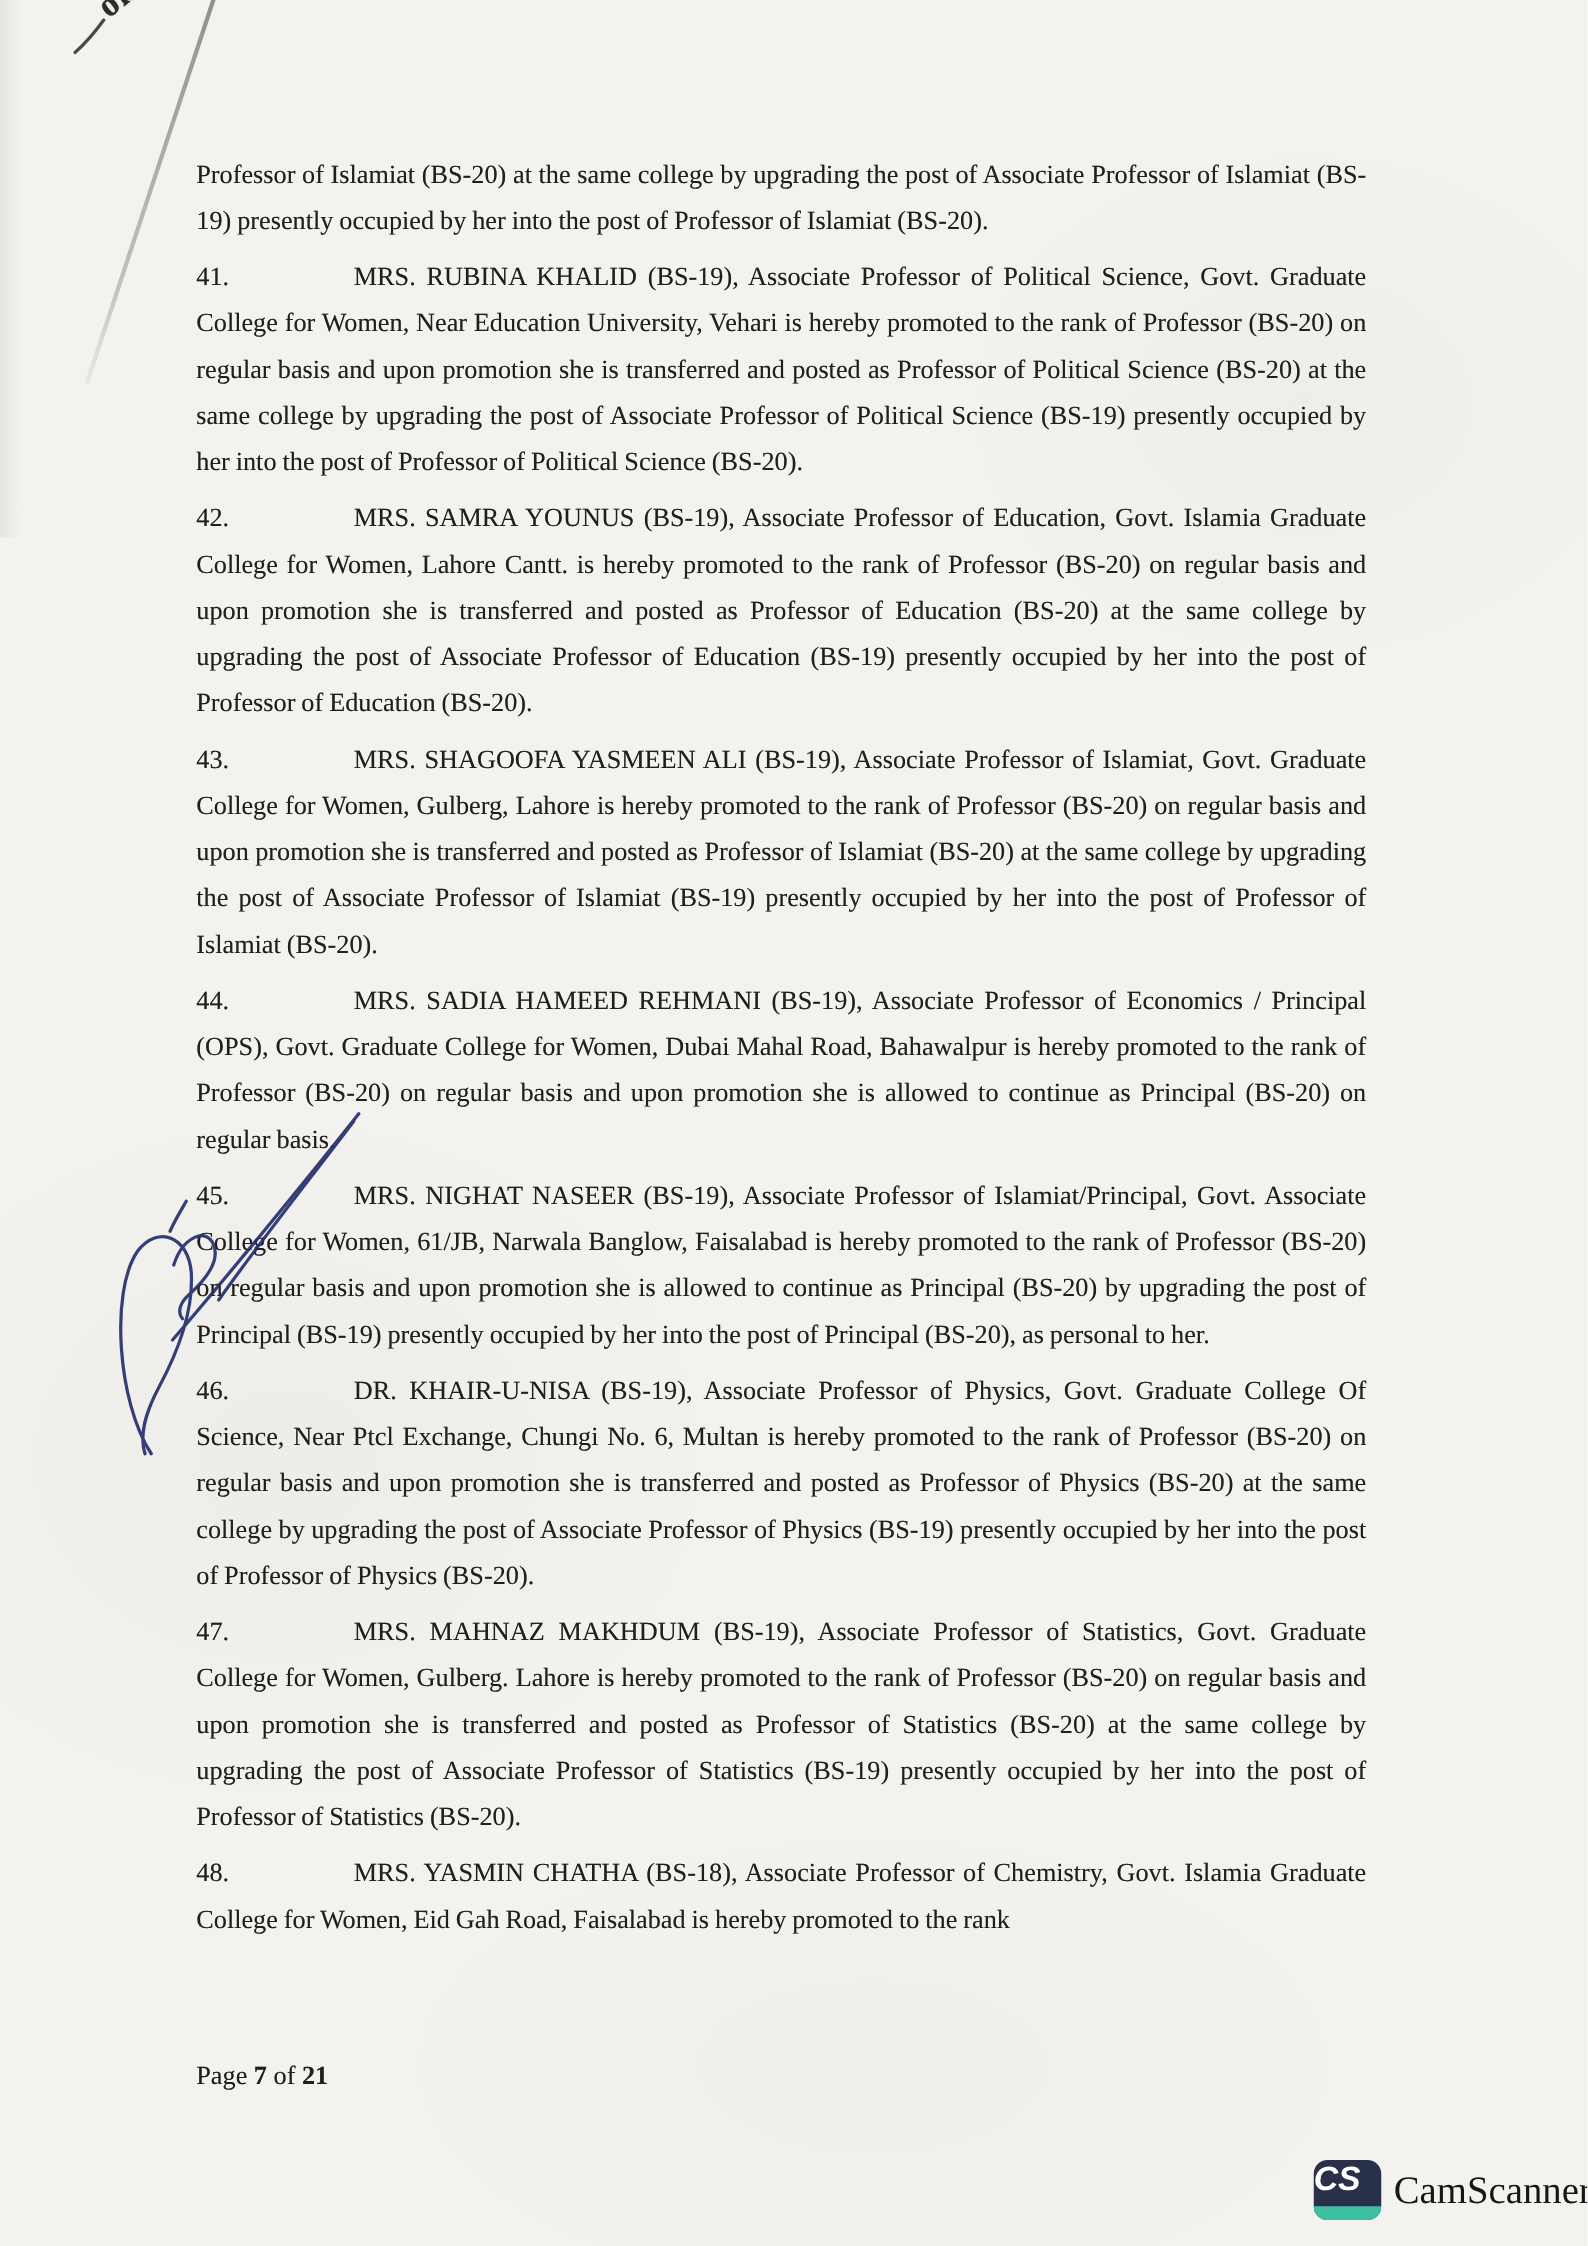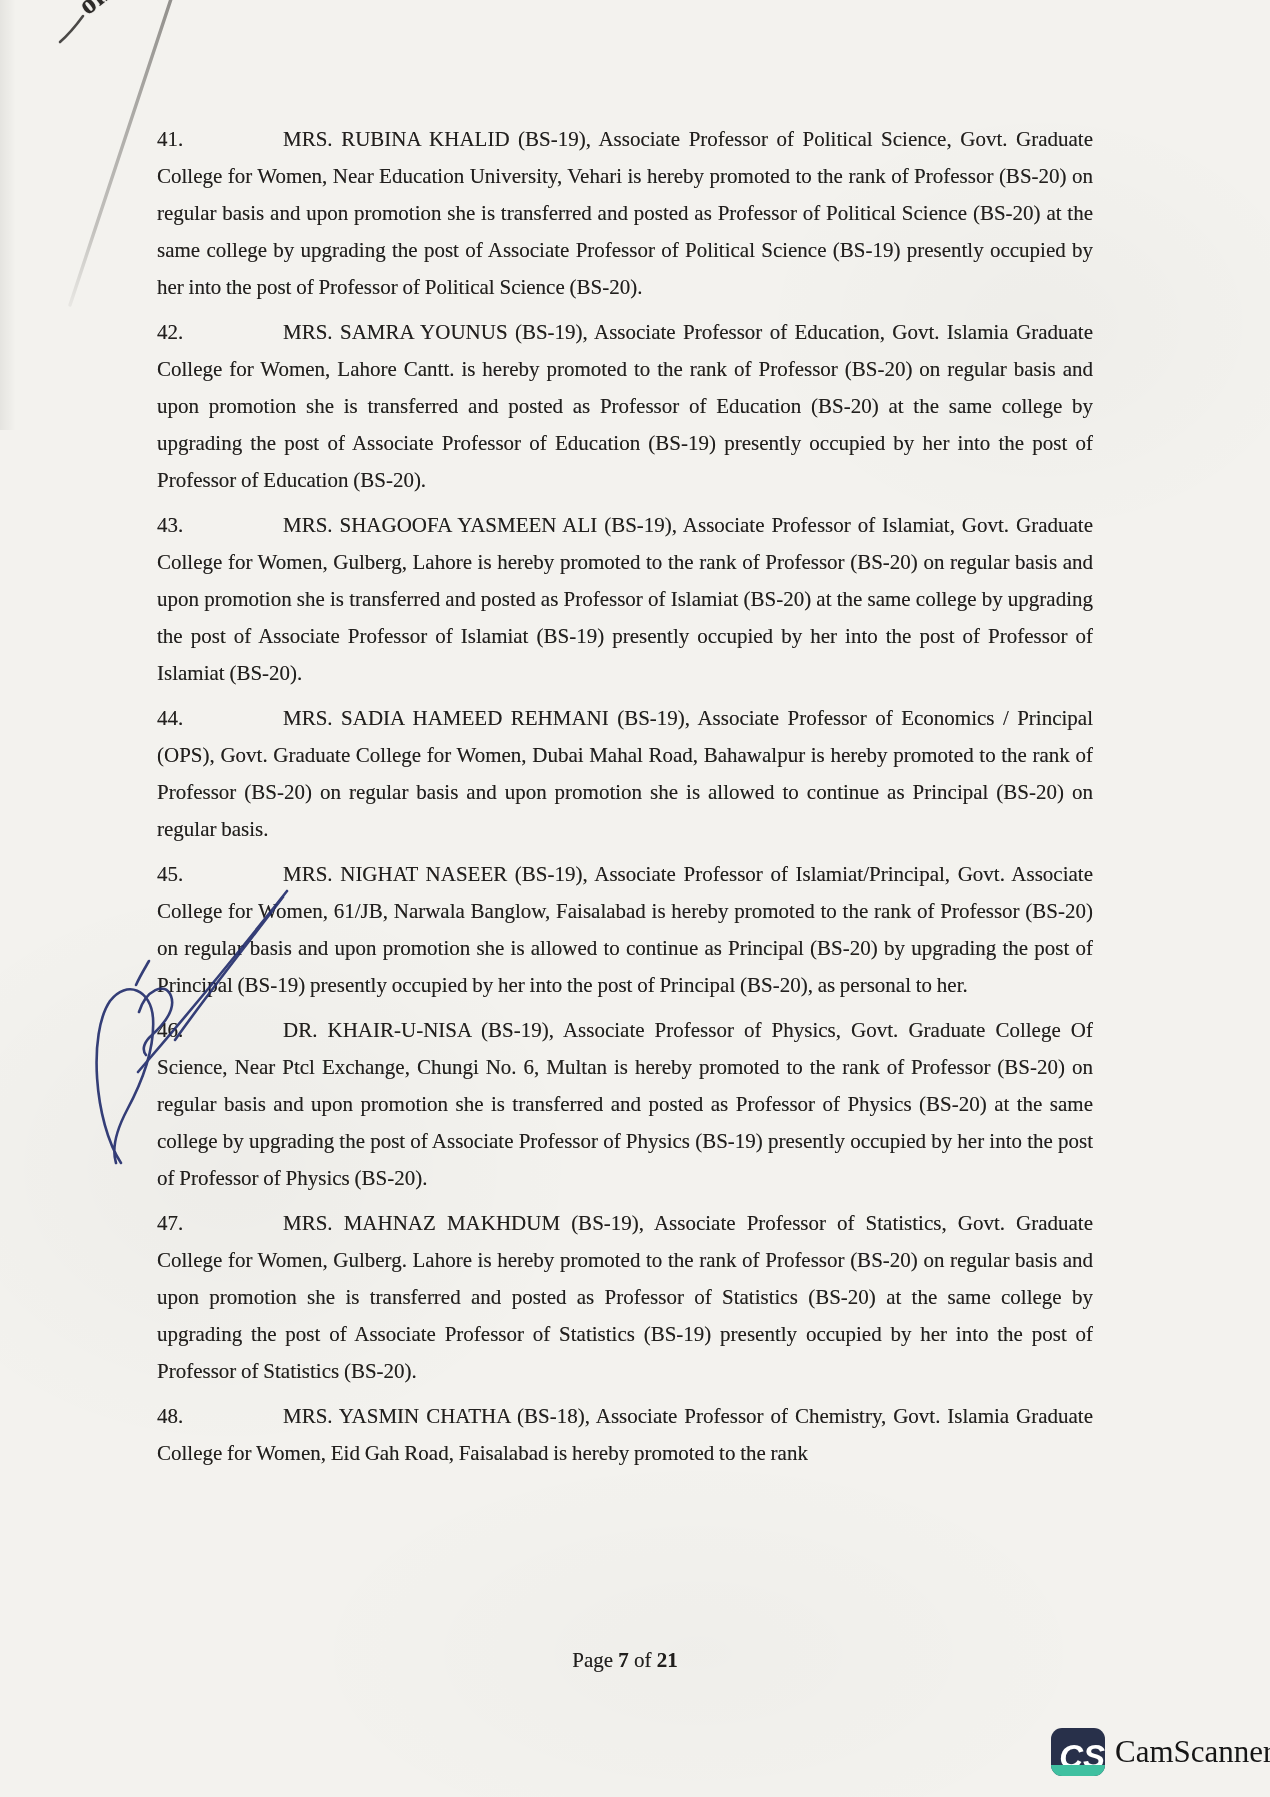--- a/index.html
+++ b/index.html
@@ -32,60 +32,61 @@
     text-align:justify;
     word-spacing:-0.5px;
     text-shadow:0 0 0.5px rgba(25,23,21,.45);
   }
   .para{margin:8px 0 0;}
   .para:first-child{margin-top:0;}
   .pnum{display:inline-block;width:126px;}
   .b{font-weight:normal;}
   .footer{
     position:absolute;left:157px;top:1648px;width:936px;
-    text-align:center;font-size:21px;
+    text-align:left;font-size:21px;
     text-shadow:0 0 0.5px rgba(25,23,21,.45);
   }
   .footer .b{font-weight:bold;}
   .ink{position:absolute;left:0;top:0;pointer-events:none;}
   .cam{
     position:absolute;left:1051px;top:1728px;
     display:flex;align-items:center;gap:10px;
   }
   .cam-icon{
     position:relative;width:54px;height:48px;border-radius:11px;
     background:#28304a;overflow:hidden;flex:0 0 auto;
   }
   .cam-icon:after{
     content:"";position:absolute;left:0;right:0;bottom:0;height:11px;
     background:#3fc0a0;
   }
   .cam-cs{
-    position:absolute;left:0;right:0;top:10px;
-    text-align:right;
+    position:absolute;left:0;right:0;top:0;
+    text-align:left;
     font-family:"Liberation Sans", sans-serif;
-    font-weight:bold;font-size:33px;color:#ffffff;
+    font-weight:bold;font-size:27px;color:#ffffff;
     font-style:italic;
     letter-spacing:0px;
   }
   .cam-label{
     font-size:31px;color:#161616;
     font-family:"Liberation Serif", serif;
   }
 </style>
 </head>
 <body>
 
 <div class="page">
 
   <div class="edge-shade"></div>
 
   <div class="corner-on">on</div>
 
   <div class="doc">
+      <p class="para"><span>Professor of Islamiat (BS-20) at the same college by upgrading the post of Associate Professor of Islamiat (BS-19) presently occupied by her into the post of Professor of Islamiat (BS-20).</span></p>
       <p class="para"><span class="pnum">41.</span><span class="b">MRS. RUBINA KHALID (BS-19),</span><span> Associate Professor of Political Science, Govt. Graduate College for Women, Near Education University, Vehari is hereby promoted to the rank of Professor (BS-20) </span><span class="b">on regular basis</span><span> and upon promotion she is transferred and posted as Professor of Political Science (BS-20) at the same college by upgrading the post of Associate Professor of Political Science (BS-19) presently occupied by her into the post of Professor of Political Science (BS-20).</span></p>
       <p class="para"><span class="pnum">42.</span><span class="b">MRS. SAMRA YOUNUS (BS-19),</span><span> Associate Professor of Education, Govt. Islamia Graduate College for Women, Lahore Cantt. is hereby promoted to the rank of Professor (BS-20) </span><span class="b">on regular basis</span><span> and upon promotion she is transferred and posted as Professor of Education (BS-20) at the same college by upgrading the post of Associate Professor of Education (BS-19) presently occupied by her into the post of Professor of Education (BS-20).</span></p>
       <p class="para"><span class="pnum">43.</span><span class="b">MRS. SHAGOOFA YASMEEN ALI (BS-19),</span><span> Associate Professor of Islamiat, Govt. Graduate College for Women, Gulberg, Lahore is hereby promoted to the rank of Professor (BS-20) </span><span class="b">on regular basis</span><span> and upon promotion she is transferred and posted as Professor of Islamiat (BS-20) at the same college by upgrading the post of Associate Professor of Islamiat (BS-19) presently occupied by her into the post of Professor of Islamiat (BS-20).</span></p>
       <p class="para"><span class="pnum">44.</span><span class="b">MRS. SADIA HAMEED REHMANI (BS-19),</span><span> Associate Professor of Economics / Principal (OPS), Govt. Graduate College for Women, Dubai Mahal Road, Bahawalpur is hereby promoted to the rank of Professor (BS-20) </span><span class="b">on regular basis</span><span> and upon promotion she is allowed to continue as Principal (BS-20) on regular basis.</span></p>
       <p class="para"><span class="pnum">45.</span><span class="b">MRS. NIGHAT NASEER (BS-19),</span><span> Associate Professor of Islamiat/Principal, Govt. Associate College for Women, 61/JB, Narwala Banglow, Faisalabad is hereby promoted to the rank of Professor (BS-20) </span><span class="b">on regular basis</span><span> and upon promotion she is allowed to continue as Principal (BS-20) by upgrading the post of Principal (BS-19) presently occupied by her into the post of Principal (BS-20), as personal to her.</span></p>
       <p class="para"><span class="pnum">46.</span><span class="b">DR. KHAIR-U-NISA (BS-19),</span><span> Associate Professor of Physics, Govt. Graduate College Of Science, Near Ptcl Exchange, Chungi No. 6, Multan is hereby promoted to the rank of Professor (BS-20) </span><span class="b">on regular basis</span><span> and upon promotion she is transferred and posted as Professor of Physics (BS-20) at the same college by upgrading the post of Associate Professor of Physics (BS-19) presently occupied by her into the post of Professor of Physics (BS-20).</span></p>
       <p class="para"><span class="pnum">47.</span><span class="b">MRS. MAHNAZ MAKHDUM (BS-19),</span><span> Associate Professor of Statistics, Govt. Graduate College for Women, Gulberg. Lahore is hereby promoted to the rank of Professor (BS-</span><span class="b">20) on regular basis</span><span> and upon promotion she is transferred and posted as Professor of Statistics (BS-20) at the same college by upgrading the post of Associate Professor of Statistics (BS-19) presently occupied by her into the post of Professor of Statistics (BS-20).</span></p>
       <p class="para"><span class="pnum">48.</span><span class="b">MRS. YASMIN CHATHA (BS-18),</span><span> Associate Professor of Chemistry, Govt. Islamia Graduate College for Women, Eid Gah Road, Faisalabad is hereby promoted to the rank</span></p>
     </div>
 

